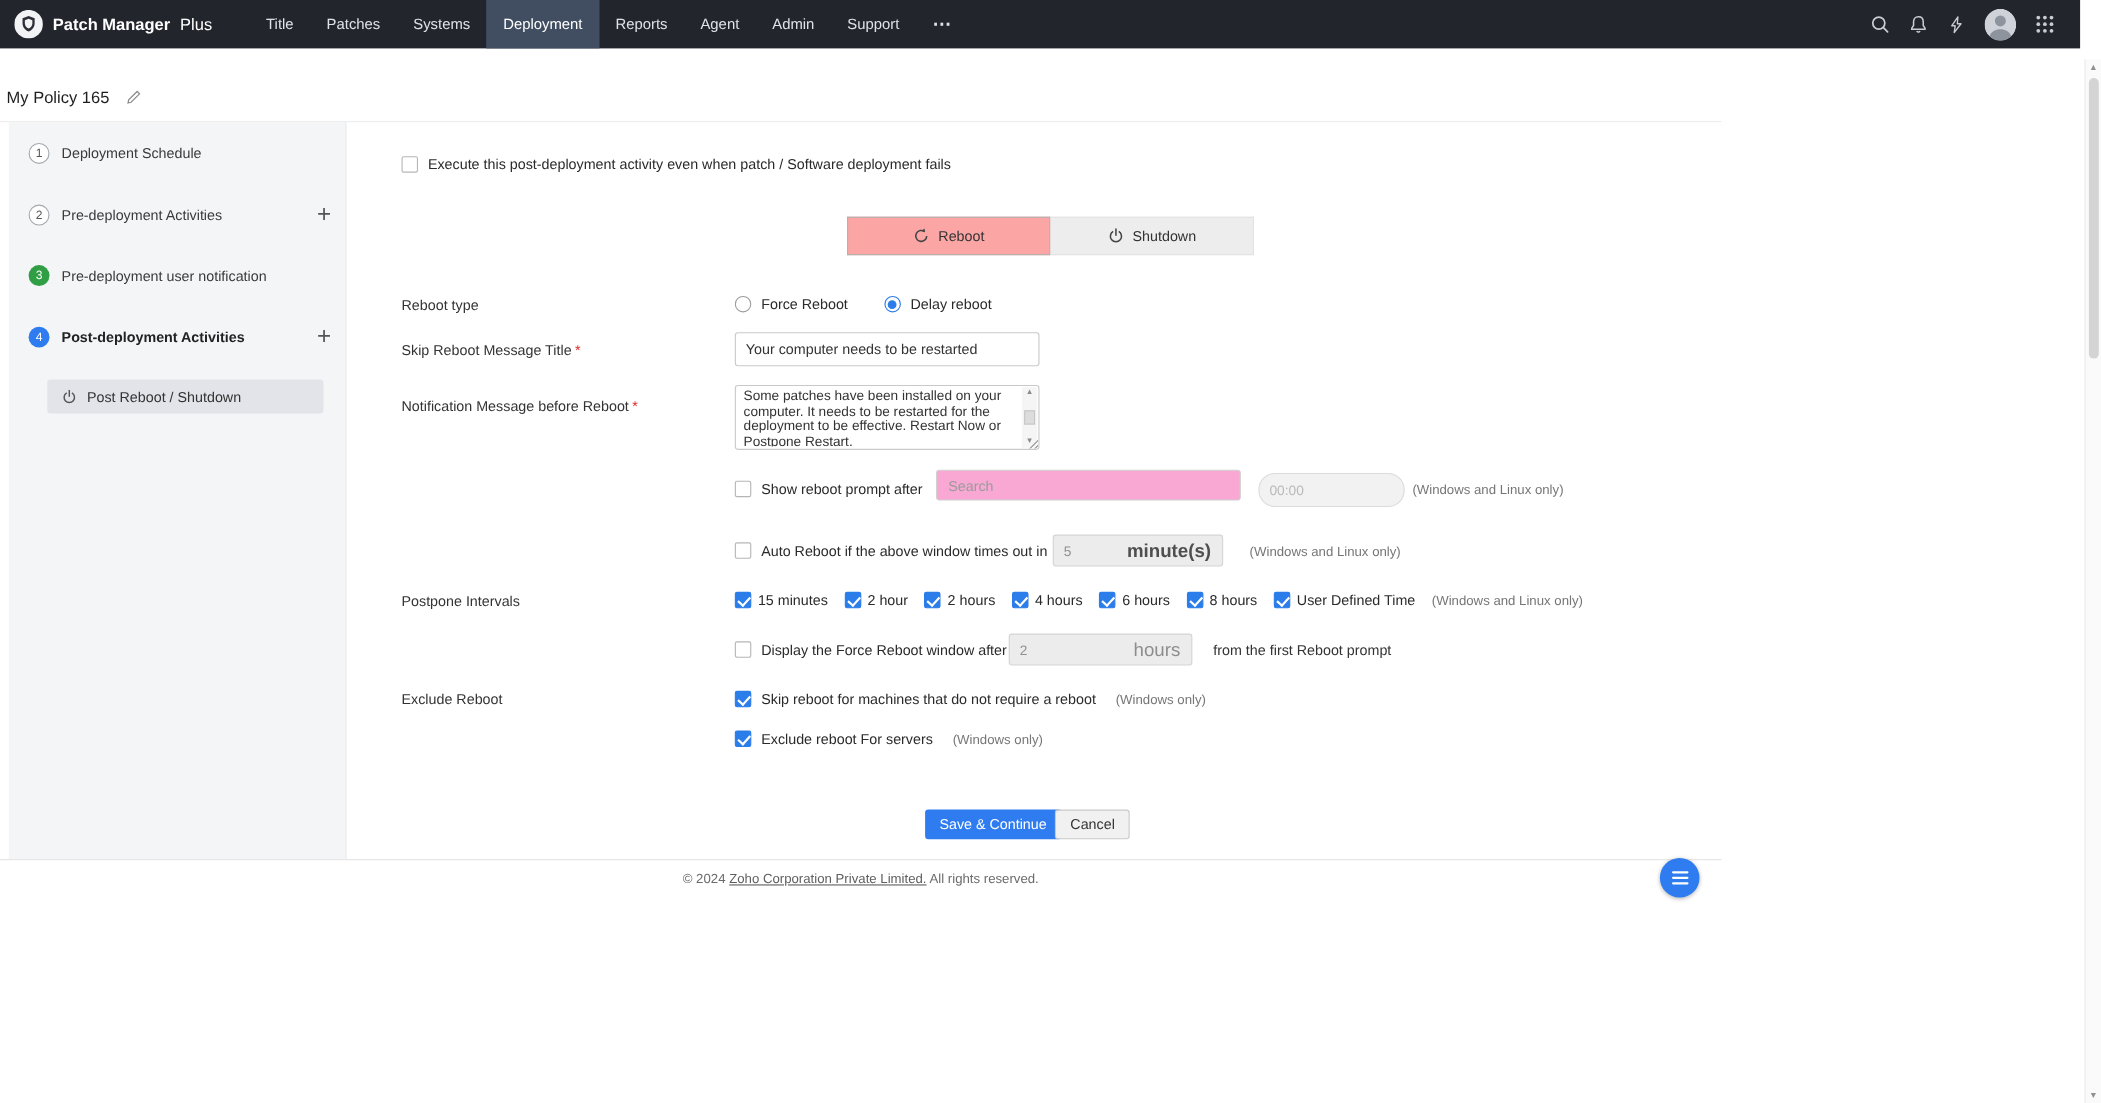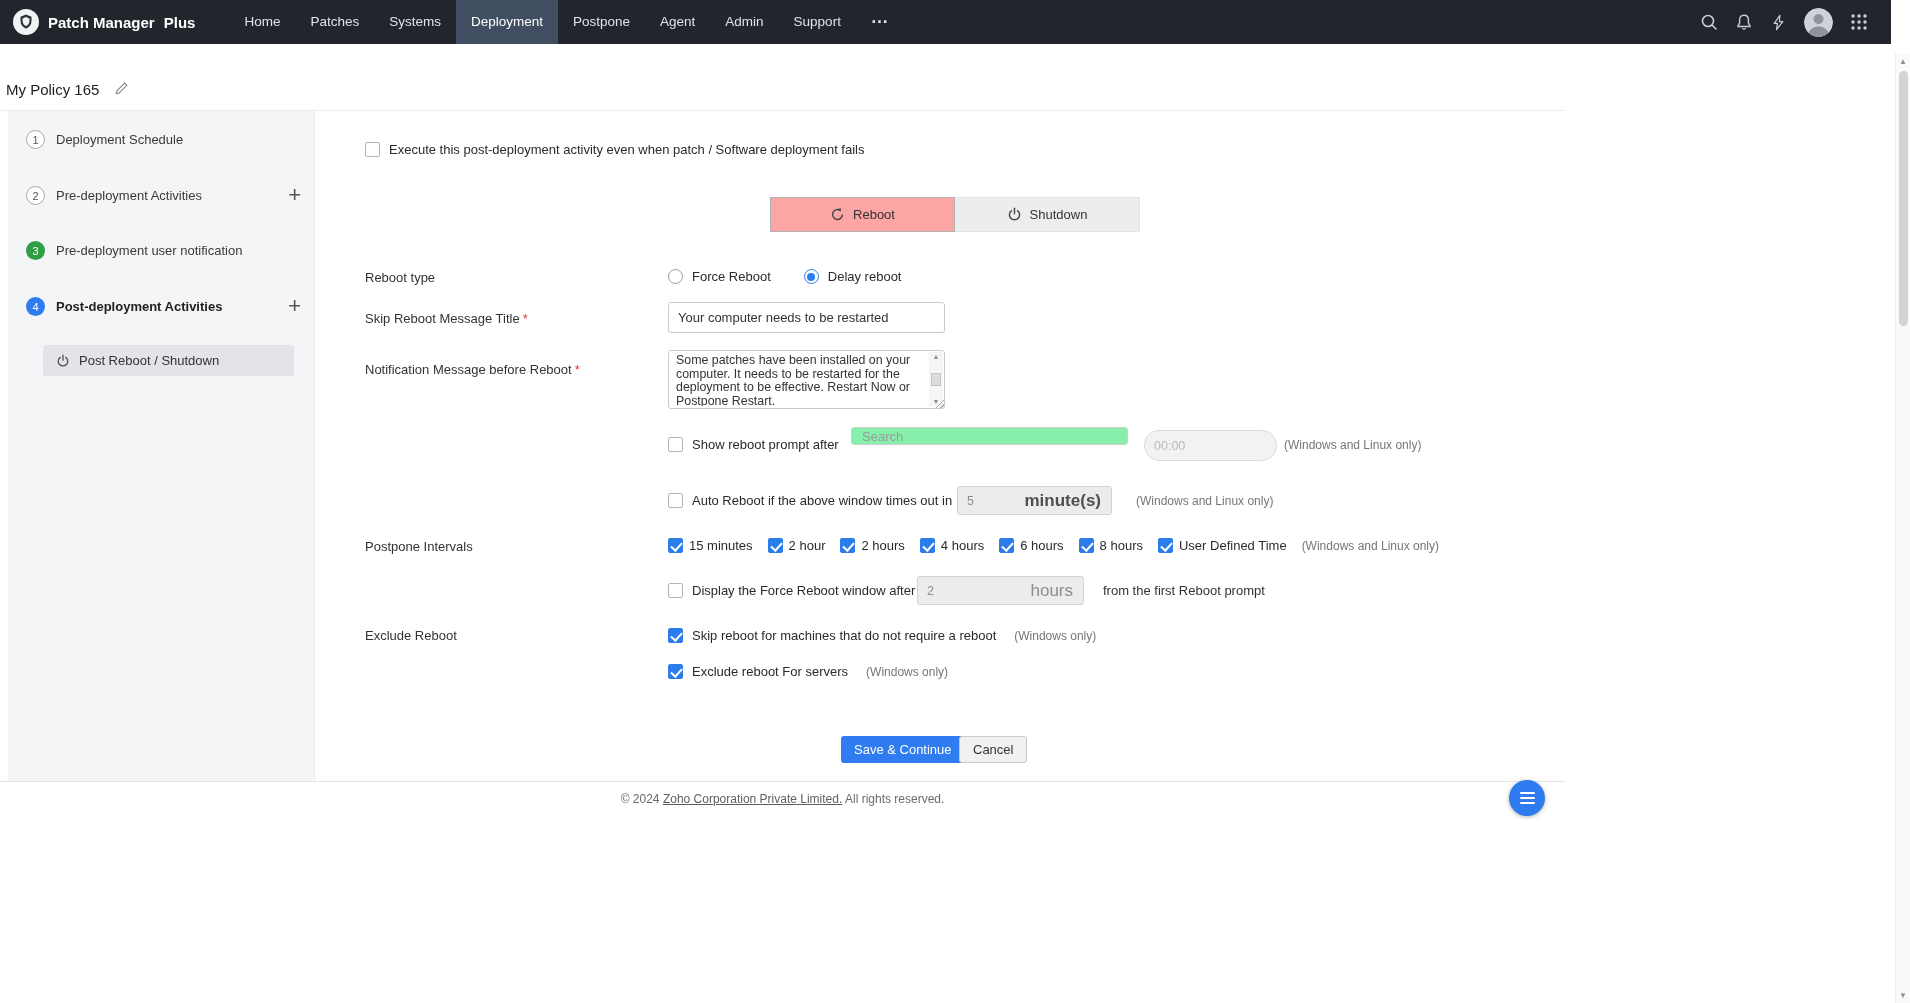--- a/index.html
+++ b/index.html
@@ -3,21 +3,21 @@
 <meta charset="utf-8">
 <style>
   *{box-sizing:border-box;margin:0;padding:0}
   html,body{width:1910px;height:1003px}
   body{font-family:"Liberation Sans",sans-serif;background:#fff;position:relative;overflow:hidden}
 
   
   #navbar{position:absolute;left:0;top:0;width:1891px;height:44px;background:#23252d;display:flex;align-items:center}
   #brand{display:flex;align-items:center;gap:9px;margin-left:13px;cursor:pointer}
   #brand .name{color:#fff;font-size:15px;font-weight:700}
-  #brand .suffix{color:#fff;font-size:15px;font-weight:700}
+  #brand .suffix{color:#fff;font-size:15px;font-weight:400}
   #nav-items{display:flex;height:44px;margin-left:34px}
   .nav-item{padding:0 15px;line-height:44px;font-size:13.5px;color:#dfe3e8;cursor:pointer;white-space:nowrap}
   .nav-item.active{background:#414e61;color:#fff}
   .nav-item.more{font-size:17px;font-weight:700;letter-spacing:1px}
   #nav-right{margin-left:auto;display:flex;align-items:center;gap:17px;margin-right:23px}
   .topbar-icon{display:block;cursor:pointer}
   #avatar{width:29px;height:29px;border-radius:50%;overflow:hidden;cursor:pointer}
 
   
   #title-row{position:absolute;left:6px;top:81px;display:flex;gap:15px}
@@ -72,21 +72,21 @@
 
   #notif-label{left:365px;top:362px}
   #notif-box{position:absolute;left:668px;top:350px;width:277px;height:59px;border:1px solid #c9c9c9;border-radius:3px;background:#fff}
   #notif-text{position:absolute;left:7px;top:3px;right:20px;bottom:2px;font-size:12.4px;line-height:13.6px;color:#333;overflow:hidden}
   #notif-rail{position:absolute;right:1px;top:1px;bottom:1px;width:14px;background:#f5f5f5;display:flex;flex-direction:column;align-items:center;justify-content:space-between;padding:1px 0}
   .rail-arrow{font-size:7px;color:#8b8b8b;line-height:8px;cursor:pointer}
   #rail-thumb{width:10px;height:13px;background:#dcdcdc;border:1px solid #c6c6c6;cursor:pointer}
   #resize-handle{position:absolute;right:0;bottom:0;width:9px;height:9px;background:repeating-linear-gradient(-45deg,transparent 0 2px,#a8a8a8 2px 3px);clip-path:polygon(100% 0,100% 100%,0 100%);cursor:nwse-resize}
 
   #show-row{left:668px;top:437px}
-  #search-input{position:absolute;left:851px;top:427px;width:277px;height:18px;background:#86efac;border:1px solid #cfcfcf;border-radius:3px;padding:0 10px;font-size:13px;color:#555;font-family:inherit}
+  #search-input{position:absolute;left:851px;top:427px;width:277px;height:28px;background:#f9a8d4;border:1px solid #cfcfcf;border-radius:3px;padding:0 10px;font-size:13px;color:#555;font-family:inherit}
   #search-input::placeholder{color:#9b9b9b;opacity:1}
   #time-input{position:absolute;left:1144px;top:430px;width:133px;height:31px;background:#f2f2f2;border:1px solid #dbdbdb;border-radius:15px;padding:0 9px;font-size:12.5px;color:#b9b9b9;font-family:inherit}
   #show-note{left:1284px;top:438px}
 
   #auto-row{left:668px;top:493px}
   .dis-group{position:absolute;background:#ececec;border:1px solid #d4d4d4;border-radius:3px;display:flex;align-items:center;justify-content:space-between;overflow:hidden}
   .dis-val{padding-left:9px;font-size:12.5px;color:#8f8f8f}
   .dis-unit{padding:0 10px;font-size:17px;height:100%;display:flex;align-items:center}
   #auto-group{left:957px;top:486px;width:155px;height:29px}
   #auto-group .dis-unit{color:#4f4f4f;font-weight:700}
@@ -130,25 +130,25 @@
   <div id="brand">
     <svg class="topbar-icon" width="26" height="26" viewBox="0 0 26 26">
       <circle cx="13" cy="13" r="13" fill="#f2f3f4"></circle>
       <path d="M13 5.5l5.5 2.2v4.4c0 3.6-2.2 6.2-5.5 7.6-3.3-1.4-5.5-4-5.5-7.6V7.7z" fill="#2c2f38"></path>
       <path d="M13 8l3.4 1.4v2.8c0 2.2-1.4 3.9-3.4 4.8-2-.9-3.4-2.6-3.4-4.8V9.4z" fill="#f2f3f4"></path>
     </svg>
     <span class="name">Patch Manager</span>
     <span class="suffix">Plus</span>
   </div>
   <div id="nav-items">
-    <div class="nav-item">Home</div>
+    <div class="nav-item">Title</div>
     <div class="nav-item">Patches</div>
     <div class="nav-item">Systems</div>
     <div class="nav-item active">Deployment</div>
-    <div class="nav-item">Postpone</div>
+    <div class="nav-item">Reports</div>
     <div class="nav-item">Agent</div>
     <div class="nav-item">Admin</div>
     <div class="nav-item">Support</div>
     <div class="nav-item more">⋯</div>
   </div>
   <div id="nav-right">
     <svg class="topbar-icon" width="18" height="18" viewBox="0 0 18 18">
       <circle cx="8" cy="8" r="5.5" fill="none" stroke="#c8cdd4" stroke-width="1.6"></circle>
       <line x1="12.2" y1="12.2" x2="16" y2="16" stroke="#c8cdd4" stroke-width="1.6" stroke-linecap="round"></line>
     </svg>

